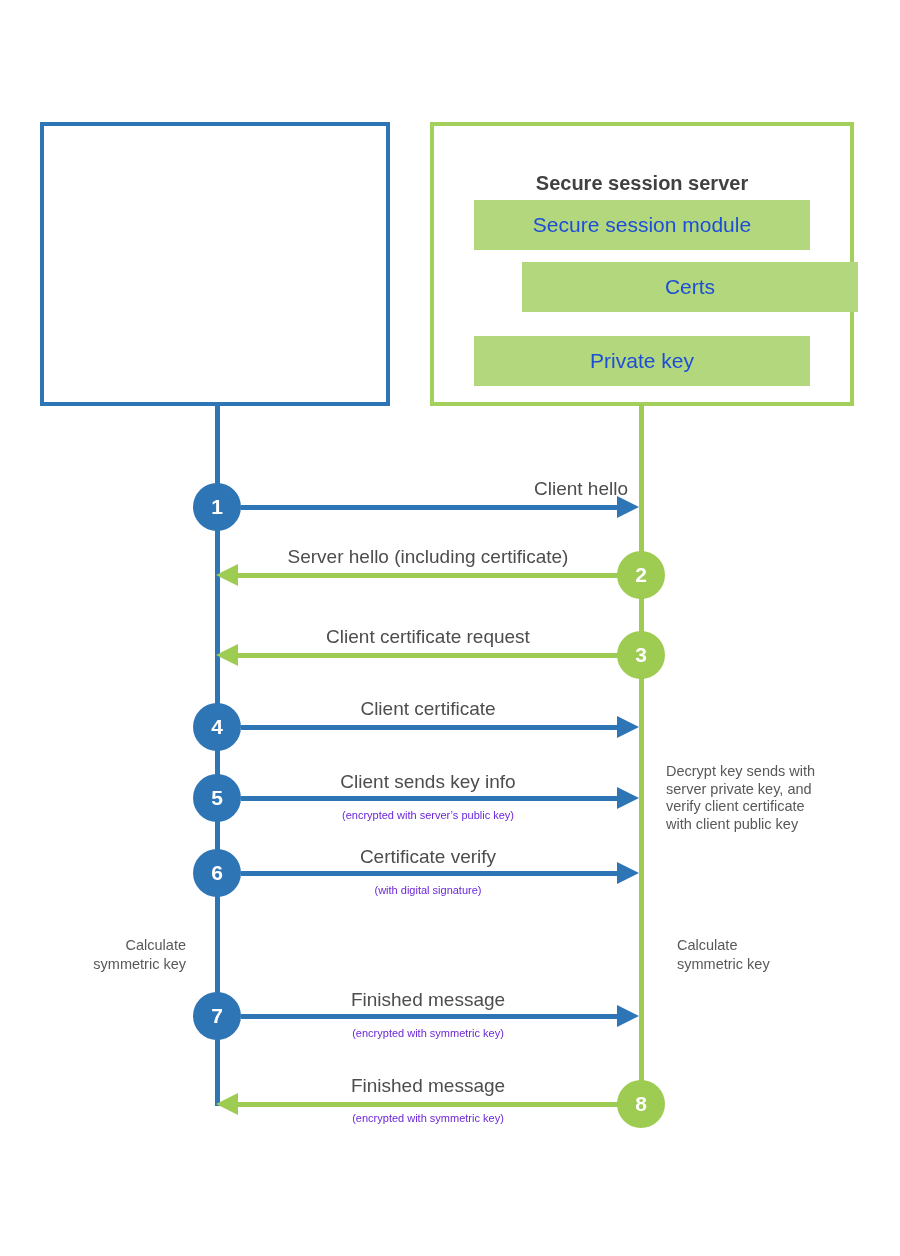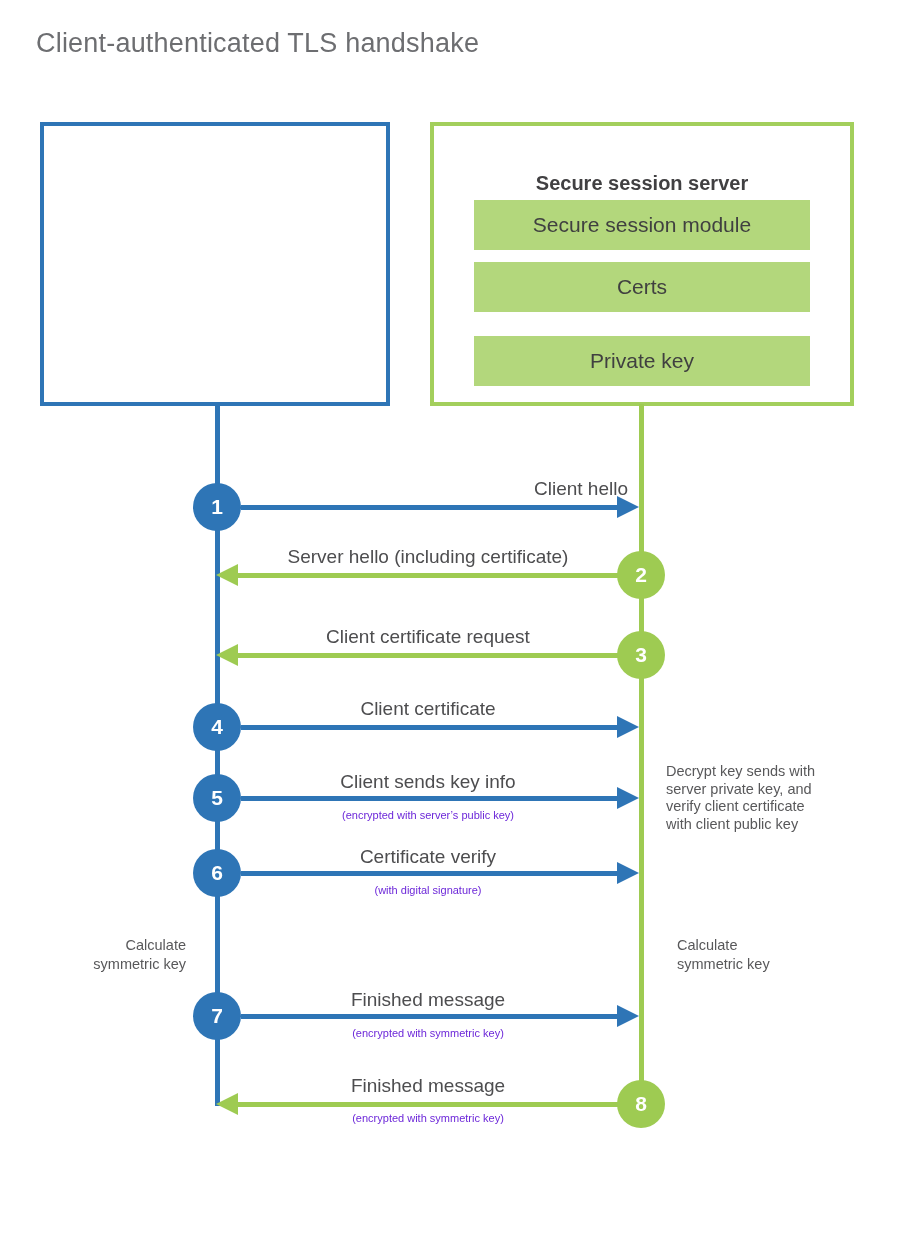--- a/index.html
+++ b/index.html
@@ -19,21 +19,21 @@
   .client-title{left:40px;top:149px;width:350px;}
   .server-title{left:430px;top:149px;width:424px;margin-top:23px;}
   .app-box{
     left:78px;top:198px;width:276px;height:175px;background:#5b9bd5;
     border:1px dashed #cfe0f2;box-sizing:border-box;
     display:flex;flex-direction:column;align-items:center;justify-content:center;
     color:#ffffff;font-size:21px;line-height:30px;text-align:center;
   }
   .module-bar{
     left:474px;width:336px;height:50px;background:#b3d77c;
-    color:#404040;font-size:21px;line-height:50px;text-align:center;
+    color:#1d4ed8;font-size:21px;line-height:50px;text-align:center;
   }
   
   .lifeline{width:5px;}
   .lifeline.blue{background:#2e75b6;left:215px;top:404px;height:702px;}
   .lifeline.green{background:#9ecb52;left:639px;top:404px;height:700px;}
   
   .circle{
     width:48px;height:48px;border-radius:50%;z-index:5;
     color:#ffffff;font-size:21px;font-weight:bold;text-align:center;line-height:48px;
   }
@@ -51,28 +51,27 @@
   .side-note{font-size:14.5px;line-height:17.5px;color:#58585a;}
   .note-decrypt{left:666px;top:763px;text-align:left;}
   .note-calc-left{left:56px;top:936px;width:130px;text-align:right;line-height:19px;}
   .note-calc-right{left:677px;top:936px;width:140px;text-align:left;line-height:19px;}
 </style>
 </head>
 <body>
 
 <div class="canvas">
 
-  <div class="abs page-title">Client-authenticated TLS handshake</div>
 
   <div class="abs actor-box client-box"></div>
 
   <div class="abs actor-box server-box"></div>
   <div class="abs actor-title server-title">Secure session server</div>
   <div class="abs module-bar" style="top:200px;">Secure session module</div>
-  <div class="abs module-bar" style="top:262px;">Certs</div>
+  <div class="abs module-bar" style="top:262px;margin-left:48px;">Certs</div>
   <div class="abs module-bar" style="top:336px;">Private key</div>
 
   <div class="abs lifeline blue"></div>
   <div class="abs lifeline green"></div>
 
   <div>
     <div class="abs circle blue" style="top:483px;">1</div>
     <div class="abs shaft blue" style="top:505px;"></div>
     <div class="abs head right" style="top:496px;"></div>
     <div class="abs msg-label" style="top:478px;text-align:right;">Client hello</div>

